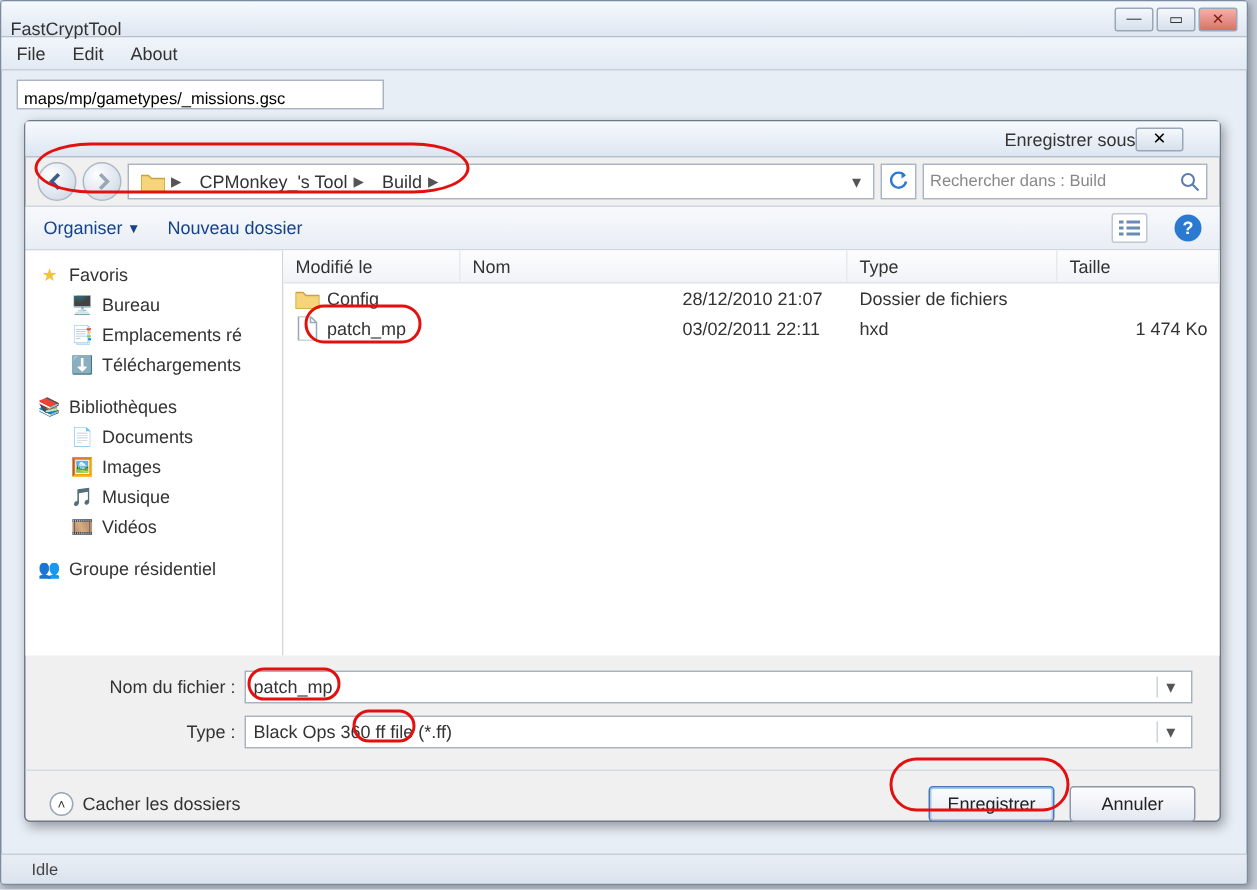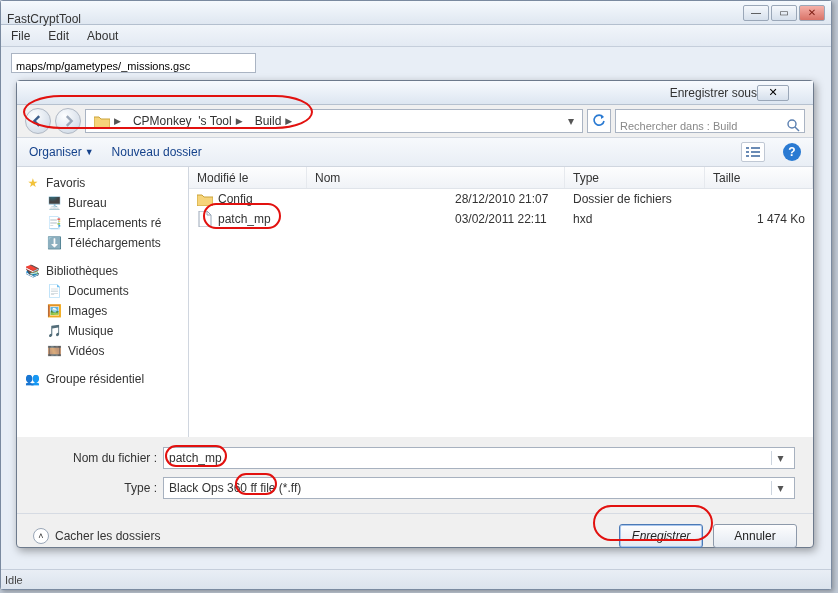--- a/index.html
+++ b/index.html
@@ -15,41 +15,41 @@
   .win-btn { width:26px; height:16px; border:1px solid #9aa7b8; border-radius:2px;
     background:linear-gradient(#f5f8fc,#d6e0ec); display:flex;align-items:center;justify-content:center;font-size:10px;color:#333;cursor:pointer;}
   .win-btn.close{ background:linear-gradient(#f5b0a8,#d97368); color:#7a1a10;}
   .menubar { height:22px; display:flex; align-items:center; gap:18px; padding:0 10px;
     background:linear-gradient(#f1f5fa,#e3eaf3); border-bottom:1px solid #c5cedb; font-size:12px; color:#333;}
   .menubar span{cursor:default;}
   .path-input { margin:6px 10px; width:245px; height:20px; border:1px solid #aab4c3; background:#fff;
     font-size:11px; padding:0 4px; display:flex;align-items:flex-end;}
   .statusbar { position:absolute; left:0; bottom:0; right:0; height:20px;
     background:linear-gradient(#e9eef5,#dbe3ed); border-top:1px solid #c5cedb; font-size:11px; color:#444;
-    display:flex;align-items:center;padding:0 4px;}
+    display:flex;align-items:center;padding:0 20px;}
 
   
   .dialog { position:absolute; left:16px; top:80px; width:798px; height:468px;
     background:#f0f0f0; border:1px solid #6d7a8c; border-radius:4px; box-shadow:2px 3px 8px rgba(0,0,0,0.35);}
   .dlg-titlebar { height:24px; background:linear-gradient(#f7fafe,#dde6f1);
     border-bottom:1px solid #b6c1cf; display:flex;align-items:center;padding:0 24px;text-align:right;}
   .dlg-title{font-size:12px;color:#333;flex:1;}
   .dlg-close{width:32px;height:16px;border:1px solid #9aa7b8;border-radius:2px;
     background:linear-gradient(#f5f8fc,#d6e0ec);display:flex;align-items:center;justify-content:center;font-size:11px;cursor:pointer;}
 
   .nav-row{height:32px;display:flex;align-items:center;gap:4px;padding:4px 8px;}
   .nav-btn{width:26px;height:26px;border-radius:50%;border:1px solid #b0b8c4;
     background:radial-gradient(circle at 35% 30%,#fdfeff,#c8d4e2);display:flex;align-items:center;justify-content:center;cursor:pointer;}
   .nav-btn svg{width:12px;height:12px;}
   .breadcrumb{flex:1;height:24px;border:1px solid #aab4c3;background:#fff;display:flex;align-items:center;font-size:12px;color:#333;padding:0 2px;position:relative;}
   .bc-seg{display:flex;align-items:center;gap:4px;padding:0 6px;height:100%;cursor:pointer;}
   .bc-arrow{font-size:9px;color:#555;}
   .bc-dd{margin-left:auto;width:18px;text-align:center;color:#555;cursor:pointer;}
   .refresh-btn{width:24px;height:24px;border:1px solid #aab4c3;background:#fff;display:flex;align-items:center;justify-content:center;cursor:pointer;}
-  .search-box{width:190px;height:24px;border:1px solid #aab4c3;background:#fff;display:flex;align-items:flex-end;padding:0 4px;font-size:11px;color:#888;}
+  .search-box{width:190px;height:24px;border:1px solid #aab4c3;background:#fff;display:flex;align-items:center;padding:0 4px;font-size:11px;color:#888;}
   .search-box span{flex:1;}
   .folder-icon{width:16px;height:14px;display:inline-block;}
 
   .toolbar{height:30px;border-top:1px solid #d0d6df;border-bottom:1px solid #d0d6df;
     background:linear-gradient(#f7f9fc,#e9eef5);display:flex;align-items:center;padding:0 12px;gap:18px;font-size:12px;}
   .tb-item{color:#15428b;cursor:pointer;display:flex;align-items:center;gap:3px;}
   .tb-spacer{flex:1;}
   .tb-icon{width:24px;height:20px;border:1px solid #c0c8d4;background:#fff;display:flex;align-items:center;justify-content:center;cursor:pointer;border-radius:2px;}
   .help-icon{width:18px;height:18px;border-radius:50%;background:#2a7ad2;color:#fff;display:flex;align-items:center;justify-content:center;font-size:12px;font-weight:bold;cursor:pointer;}
 
@@ -72,21 +72,21 @@
   .field-label{width:128px;text-align:right;padding-right:6px;}
   .field-input{flex:1;height:22px;border:1px solid #a7b1bf;background:#fff;padding:0 5px;display:flex;align-items:center;font-size:12px;}
   .field-dd{width:18px;text-align:center;color:#555;border-left:1px solid #ccd4de;margin-left:auto;cursor:pointer;}
 
   .dlg-footer{height:44px;border-top:1px solid #d6dbe3;display:flex;align-items:center;padding:0 16px;gap:10px;}
   .hide-folders{display:flex;align-items:center;gap:6px;font-size:12px;color:#333;cursor:pointer;}
   .chev-circle{width:16px;height:16px;border:1px solid #9aa7b8;border-radius:50%;display:flex;align-items:center;justify-content:center;font-size:9px;background:#fff;}
   .footer-spacer{flex:1;}
   .dlg-btn{min-width:84px;height:24px;border:1px solid #8d99aa;border-radius:3px;
     background:linear-gradient(#fdfdfe,#e3e9f1);font-size:12px;color:#222;display:flex;align-items:center;justify-content:center;cursor:pointer;}
-  .dlg-btn.primary{border-color:#4b79b6;box-shadow:0 0 0 1px #a9c6ec inset;font-style:italic;}
+  .dlg-btn.primary{border-color:#4b79b6;box-shadow:0 0 0 1px #a9c6ec inset;}
 
   
   .anno{position:absolute;border:2px solid #e2110f;border-radius:14px;pointer-events:none;}
 </style>
 </head>
 <body>
 
 <div class="outer-window">
   <div class="outer-titlebar">
     <span class="outer-title">FastCryptTool</span>

